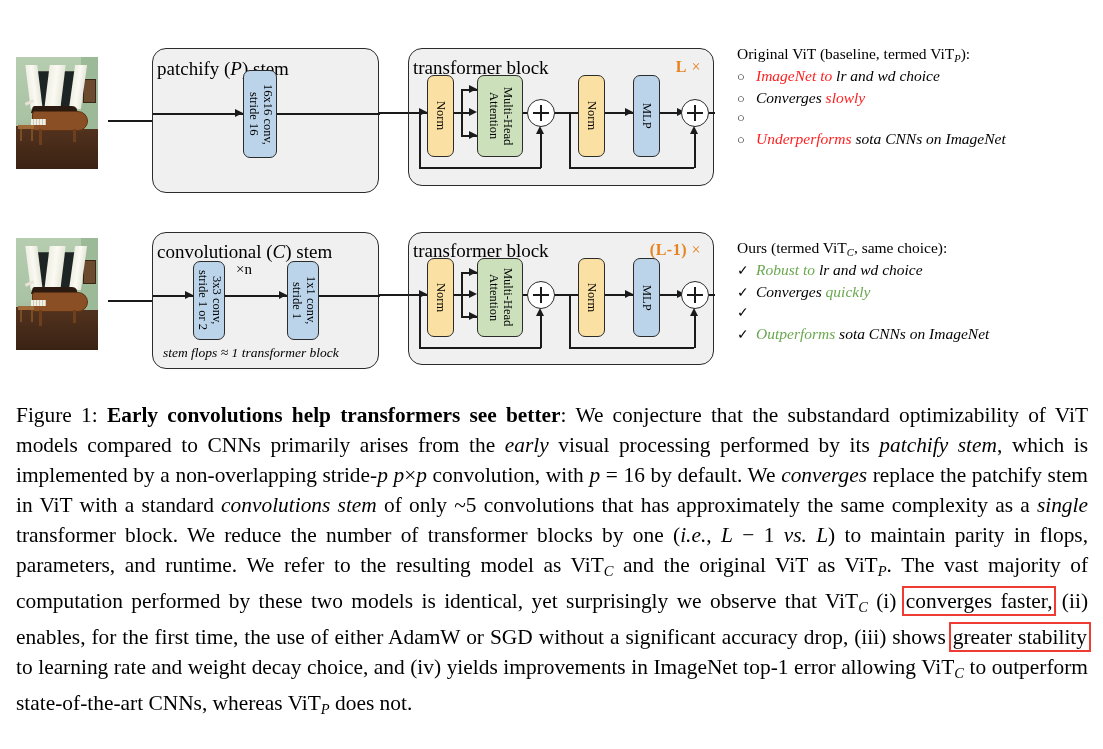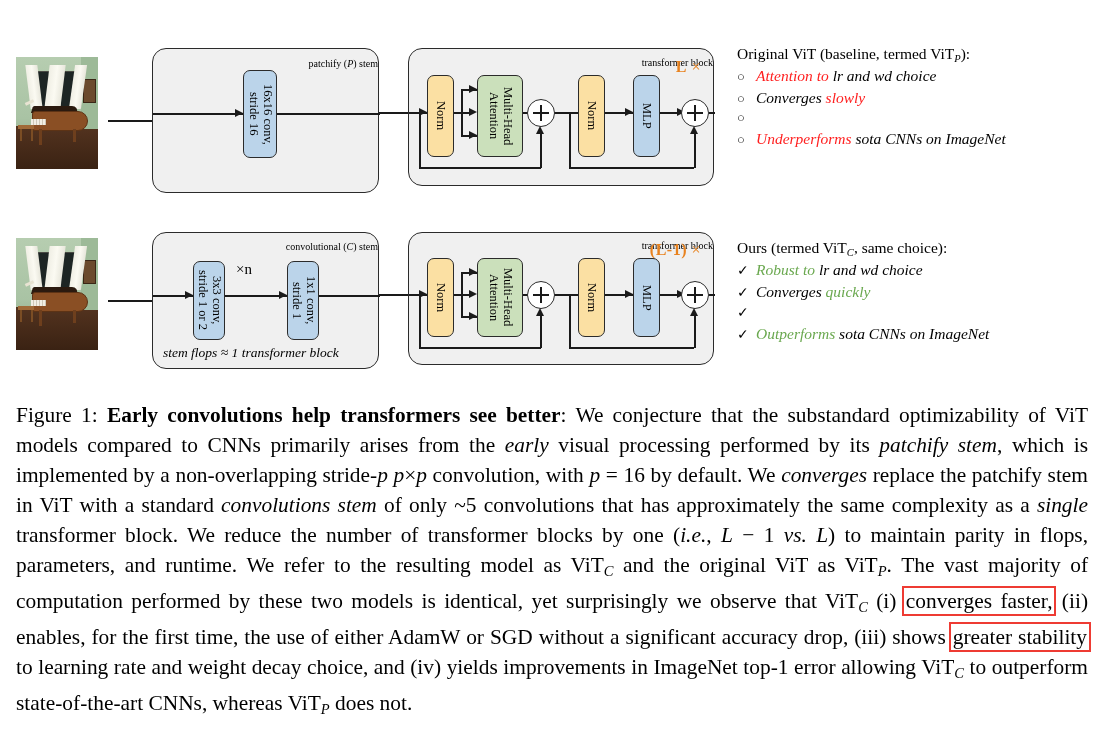--- a/index.html
+++ b/index.html
@@ -23,21 +23,21 @@
   .thumb .keys{position:absolute;left:15px;top:62px;width:15px;height:6px;background:repeating-linear-gradient(90deg,#f2efe4 0 2px,#cfc9b8 2px 3px);}
   .thumb .leg1{position:absolute;left:23px;top:72px;width:3px;height:16px;background:#6e3f1d;}
   .thumb .leg2{position:absolute;left:57px;top:72px;width:3px;height:13px;background:#6e3f1d;}
   .thumb .bench{position:absolute;left:2px;top:68px;width:16px;height:4px;background:#a06a38;}
   .thumb .bleg{position:absolute;top:72px;width:2px;height:12px;background:#7b4d24;}
   .thumb .lamp{position:absolute;left:9px;top:44px;width:9px;height:3px;background:#e8e3d2;transform:rotate(-24deg);}
   .thumb .vase{position:absolute;left:43px;top:51px;width:4px;height:6px;background:#dcd6bf;border-radius:2px;}
 
   
   .outer{position:absolute;box-sizing:border-box;border:1.4px solid #2b2b2b;border-radius:14px;background:#f0f0f0;}
-  .outer-title{position:absolute;left:4px;right:0;text-align:right;font-size:10px;}
+  .outer-title{position:absolute;left:4px;right:0;text-align:left;font-size:19px;}
   .outer-title .it{font-style:italic;}
   .rep{position:absolute;font-size:16px;font-weight:bold;color:#e8821e;letter-spacing:.5px;}
   .rep .x{font-weight:normal;}
 
   .vbox{position:absolute;box-sizing:border-box;border:1.3px solid #2b2b2b;border-radius:7px;
         display:flex;align-items:center;justify-content:center;}
   .vbox span{display:block;white-space:nowrap;font-size:12.5px;line-height:1.08;
              writing-mode:vertical-rl;text-orientation:mixed;text-align:center;}
   .blue{background:#bbd4ea;}
   .yellow{background:#fbe0a3;}
@@ -172,21 +172,21 @@
     <div class="arw-up" style="left:280.5px;top:77px;"></div>
     <div class="ln lnh" style="left:300px;top:63px;width:6px;"></div>
   </div>
 
   <div class="panel" style="left:737px;top:45px;">
     <div class="head">
       <span>Original ViT (baseline, termed ViT</span><sub>P</sub><span>):</span>
     </div>
     <div class="row">
       <span class="mk">○</span>
-      <span class="txt"><span class="red">Attention to</span><span> lr and wd choice</span></span>
+      <span class="txt"><span class="red">ImageNet to</span><span> lr and wd choice</span></span>
     </div>
     <div class="row">
       <span class="mk">○</span>
       <span class="txt"><span>Converges </span><span class="red">slowly</span></span>
     </div>
     <div class="row">
       <span class="mk">○</span>
     </div>
     <div class="row">
       <span class="mk">○</span>

